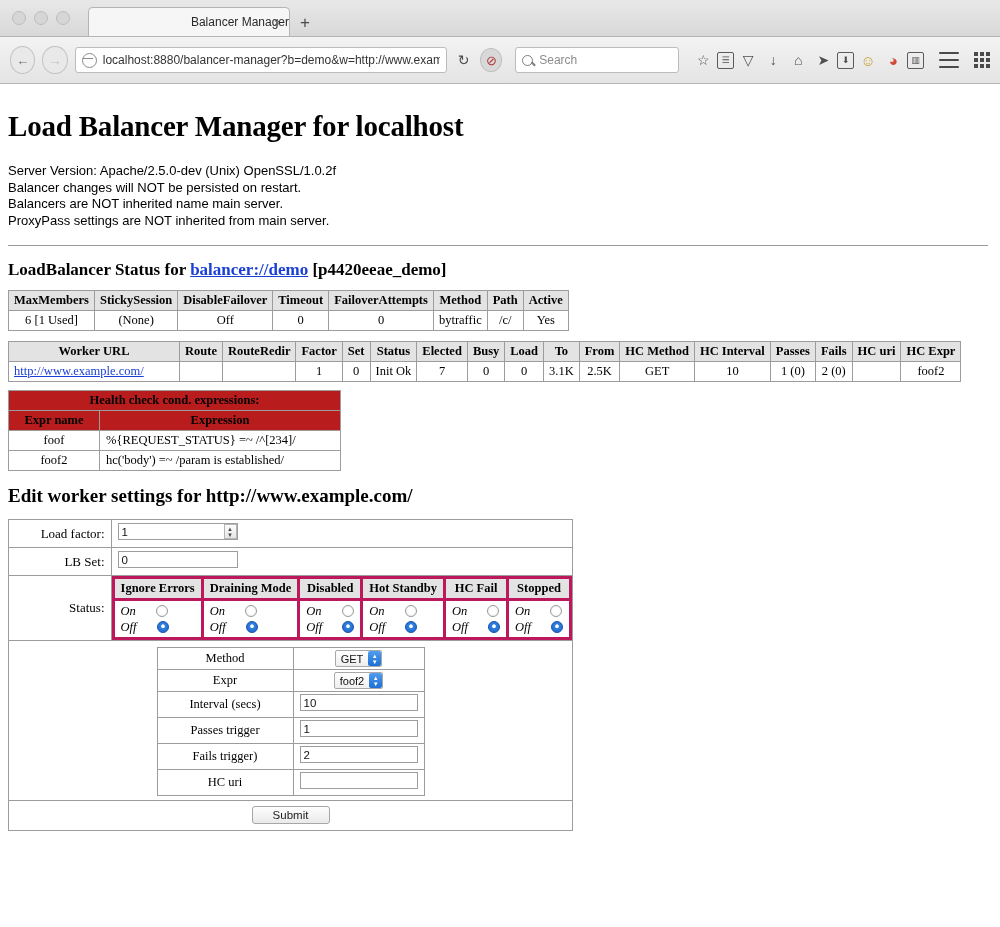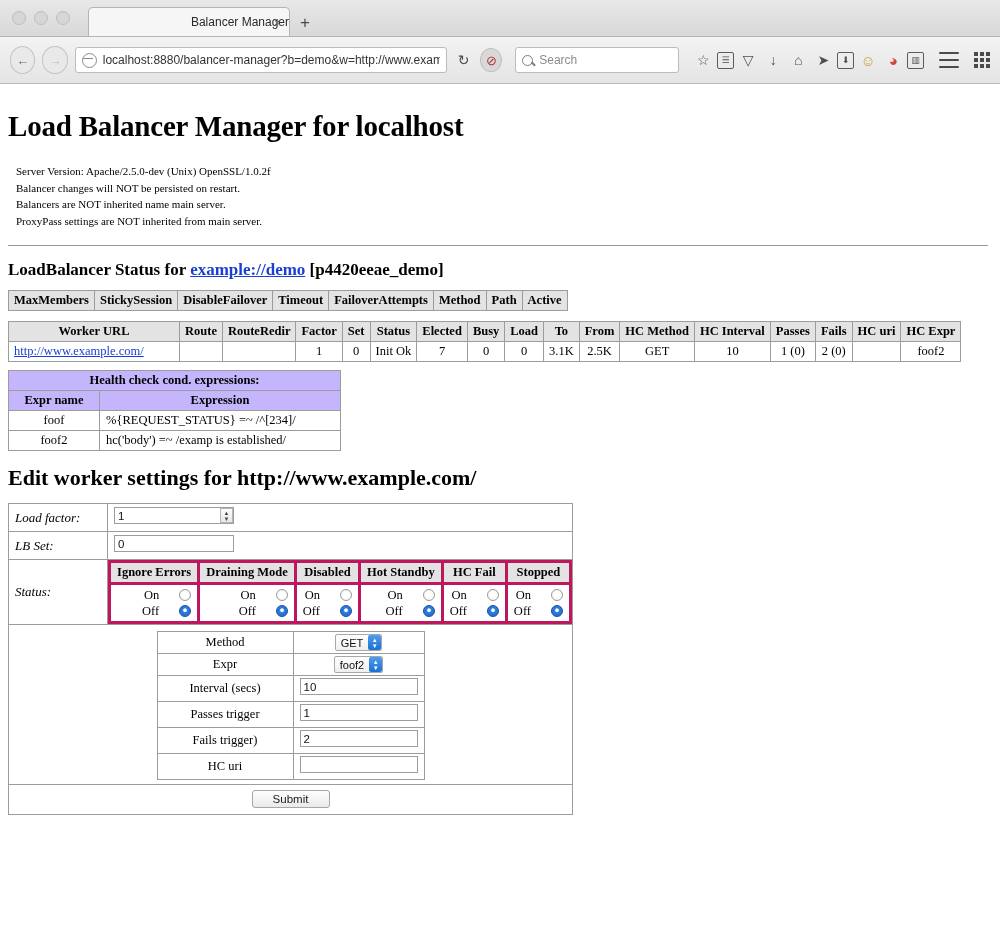--- a/index.html
+++ b/index.html
@@ -239,42 +239,41 @@
     font-size: 13px;
   }
   h1.page-title {
     font-size: 29px;
     font-weight: bold;
     margin: 14px 0 20px 0;
     font-family: "Liberation Serif", serif;
     letter-spacing: -0.2px;
   }
   .meta-line {
-    font-size: 11px;
+    font-size: 13px;
     line-height: 16.5px;
-    font-family: Liberation Serif, serif;
-    margin-left: 8px;
+    font-family: Liberation Sans, sans-serif;
   }
   hr.rule {
     border: none;
     border-top: 1px solid #9a9a9a;
     margin: 16px 0 14px 0;
   }
   h3.section {
     font-size: 17px;
     font-weight: bold;
     margin: 0 0 10px 0;
     font-family: "Liberation Serif", serif;
   }
   h3.section a {
     color: #1a3fd4;
     text-decoration: underline;
   }
   h3.edit {
-    font-size: 22px;
+    font-size: 19px;
     font-weight: bold;
     margin: 14px 0 12px 0;
     font-family: "Liberation Serif", serif;
   }
 
   table.grid {
     border-collapse: collapse;
     font-size: 12.5px;
     font-family: "Liberation Serif", serif;
     margin-bottom: 2px;
@@ -299,41 +298,40 @@
     border-collapse: collapse;
     font-size: 12.5px;
     font-family: "Liberation Serif", serif;
     margin-top: 8px;
   }
   table.hc th, table.hc td {
     border: 1px solid #9c9c9c;
     padding: 2px 6px;
     text-align: center;
   }
-  table.hc th { background: #c4b5fd; font-weight: bold; }
+  table.hc th { background: #b91c1c; font-weight: bold; }
   table.hc td.expr { text-align: left; font-family: "Liberation Serif", serif; }
 
   
   table.form {
     border-collapse: collapse;
     font-size: 13px;
     font-family: "Liberation Serif", serif;
     width: 565px;
   }
   table.form > tbody > tr > td {
     border: 1px solid #9c9c9c;
     padding: 3px 6px;
     vertical-align: middle;
   }
   td.label {
     width: 97px;
-    text-align: left;
+    text-align: right;
     padding-right: 8px;
     white-space: nowrap;
-    font-style: italic;
   }
   .txtinput {
     height: 17px;
     border: 1px solid #9d9d9d;
     background: #fff;
     font-size: 11.5px;
     font-family: "Liberation Sans", sans-serif;
     padding: 0 3px;
     box-sizing: border-box;
     line-height: 17px;
@@ -374,24 +372,25 @@
   }
   table.status-inner th, table.status-inner td {
     border: 3px solid #be185d;
     text-align: center;
     padding: 2px 6px;
   }
   table.status-inner th { background: #e3e3e3; font-weight: bold; white-space: nowrap;}
   .radio-row {
     display: flex;
     align-items: center;
-    justify-content: flex-end;
+    justify-content: flex-start;
     gap: 20px;
     font-size: 12.5px;
     line-height: 16px;
+    font-style: italic;
   }
   .radio {
     width: 12px; height: 12px;
     border-radius: 50%;
     border: 1px solid #9a9a9a;
     background: radial-gradient(#ffffff 40%, #ececec 100%);
     display: inline-block;
     box-sizing: border-box;
     flex: none;
   }
@@ -527,34 +526,44 @@
   <div>
     <div class="meta-line">Server Version: Apache/2.5.0-dev (Unix) OpenSSL/1.0.2f</div>
     <div class="meta-line">Balancer changes will NOT be persisted on restart.</div>
     <div class="meta-line">Balancers are NOT inherited name main server.</div>
     <div class="meta-line">ProxyPass settings are NOT inherited from main server.</div>
   </div>
 
   <hr class="rule">
 
   <h3 class="section">
-    <span>LoadBalancer Status for </span><a href="#">example://demo</a><span> [p4420eeae_demo]</span>
+    <span>LoadBalancer Status for </span><a href="#">balancer://demo</a><span> [p4420eeae_demo]</span>
   </h3>
 
   <table class="grid">
     <tbody>
         <tr>
       <th>MaxMembers</th>
       <th>StickySession</th>
       <th>DisableFailover</th>
       <th>Timeout</th>
       <th>FailoverAttempts</th>
       <th>Method</th>
       <th>Path</th>
       <th>Active</th>
+    </tr>
+    <tr>
+      <td>6 [1 Used]</td>
+      <td>(None)</td>
+      <td>Off</td>
+      <td>0</td>
+      <td>0</td>
+      <td>bytraffic</td>
+      <td>/c/</td>
+      <td>Yes</td>
     </tr>
   </tbody>
     </table>
 
   <div style="height:8px"></div>
 
   <table class="grid">
     <tbody>
         <tr>
       <th style="width:160px">Worker URL</th>
@@ -605,21 +614,21 @@
     <tr>
       <th style="width:78px">Expr name</th>
       <th style="width:228px">Expression</th>
     </tr>
     <tr>
       <td>foof</td>
       <td class="expr">%{REQUEST_STATUS} =~ /^[234]/</td>
     </tr>
     <tr>
       <td>foof2</td>
-      <td class="expr">hc('body') =~ /examp is established/</td>
+      <td class="expr">hc('body') =~ /param is established/</td>
     </tr>
   </tbody>
     </table>
 
   <h3 class="edit">Edit worker settings for http://www.example.com/</h3>
 
   <table class="form">
     <tbody>
         <tr>
       <td class="label">Load factor:</td>

